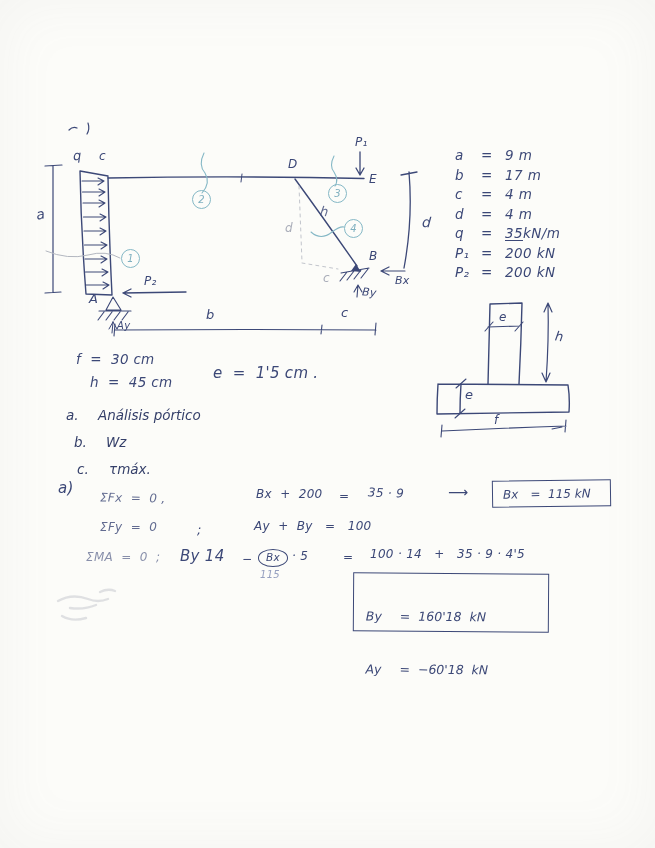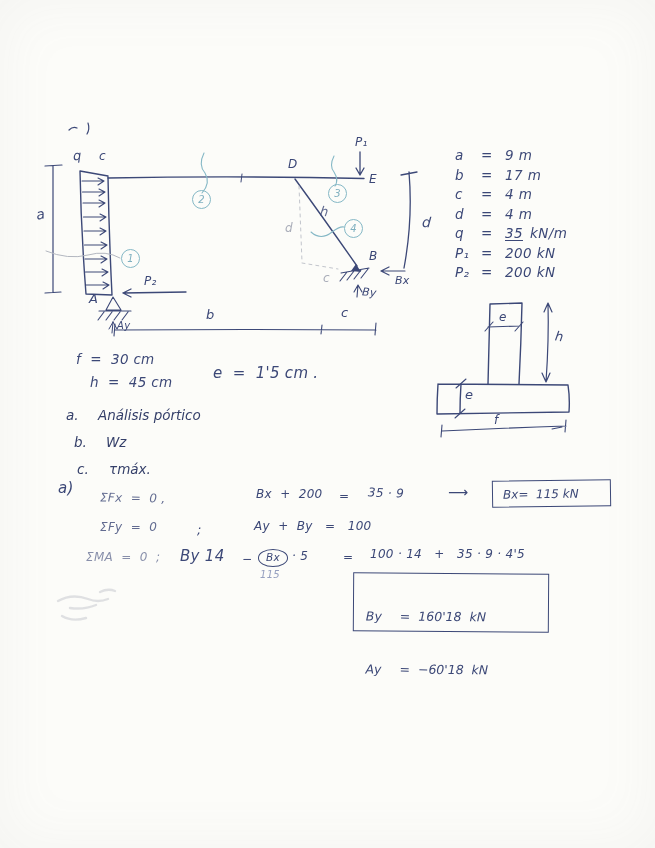--- a/index.html
+++ b/index.html
@@ -17,21 +17,21 @@
   .box1{display:flex;align-items:center;font-size:12px;}
   .rbox{font-size:12.5px;padding-top:5px;}
   .rrow{display:flex;margin:0 0 8px 12px;}
   .rrow .rs{width:34px;}
   .grows{position:absolute;left:455px;top:147px;font-family:"DejaVu Sans",sans-serif;
          font-style:italic;color:#3c4877;font-size:13.5px;letter-spacing:.4px;}
   .grow{display:flex;height:19.5px;align-items:flex-start;}
   .gsym{width:26px;display:inline-block;}
   .geq{width:24px;display:inline-block;}
   .ul{text-decoration:underline;text-underline-offset:2px;}
-  .gunit{margin-left:7px;}
+  .gunit{}
   .tasks{position:absolute;left:66px;top:407px;font-family:"DejaVu Sans",sans-serif;
          font-style:italic;color:#343f69;font-size:13.5px;}
   .trow{display:flex;margin-bottom:11px;}
   .tid{width:32px;display:inline-block;}
   svg{position:absolute;left:0;top:0;}
 </style>
 </head>
 <body>
 
 <div class="paper">
@@ -193,21 +193,21 @@
 
   <span class="t" style="left:58px;top:481px;font-size:15px">a)</span>
 
   <span class="t lite" style="left:100px;top:492px;font-size:12px;transform:rotate(1deg)">ΣFx  =  0 ,</span>
   <span class="t" style="left:256px;top:488px;font-size:12px">Bx  +  200</span>
   <span class="t" style="left:339px;top:490px;font-size:12px">=</span>
   <span class="t" style="left:368px;top:487px;font-size:12px;transform:rotate(2deg)">35 · 9</span>
   <span class="t" style="left:448px;top:485px;font-size:14px">⟶</span>
   <div class="box box1" style="left:492px;top:480px;width:117px;height:25px;transform:rotate(-0.8deg)">
     <span style="margin-left:10px">Bx</span>
-    <span style="margin-left:0">=  115 kN</span>
+    <span style="margin-left:12px">=  115 kN</span>
   </div>
 
   <span class="t lite" style="left:100px;top:521px;font-size:12px">ΣFy  =  0</span>
   <span class="t" style="left:197px;top:523px;font-size:13px">;</span>
   <span class="t" style="left:254px;top:520px;font-size:12px">Ay  +  By   =   100</span>
 
   <span class="t lite" style="left:86px;top:551px;font-size:12px;opacity:.6">ΣMA  =  0  ;</span>
   <span class="t" style="left:180px;top:549px;font-size:15px">By 14</span>
   <span class="t" style="left:242px;top:553px;font-size:12px">−</span>
   <span class="t" style="left:258px;top:549px;font-size:10.5px;border:1.2px solid #3c4877;border-radius:50%;padding:2px 7px 3px 7px">Bx</span>

